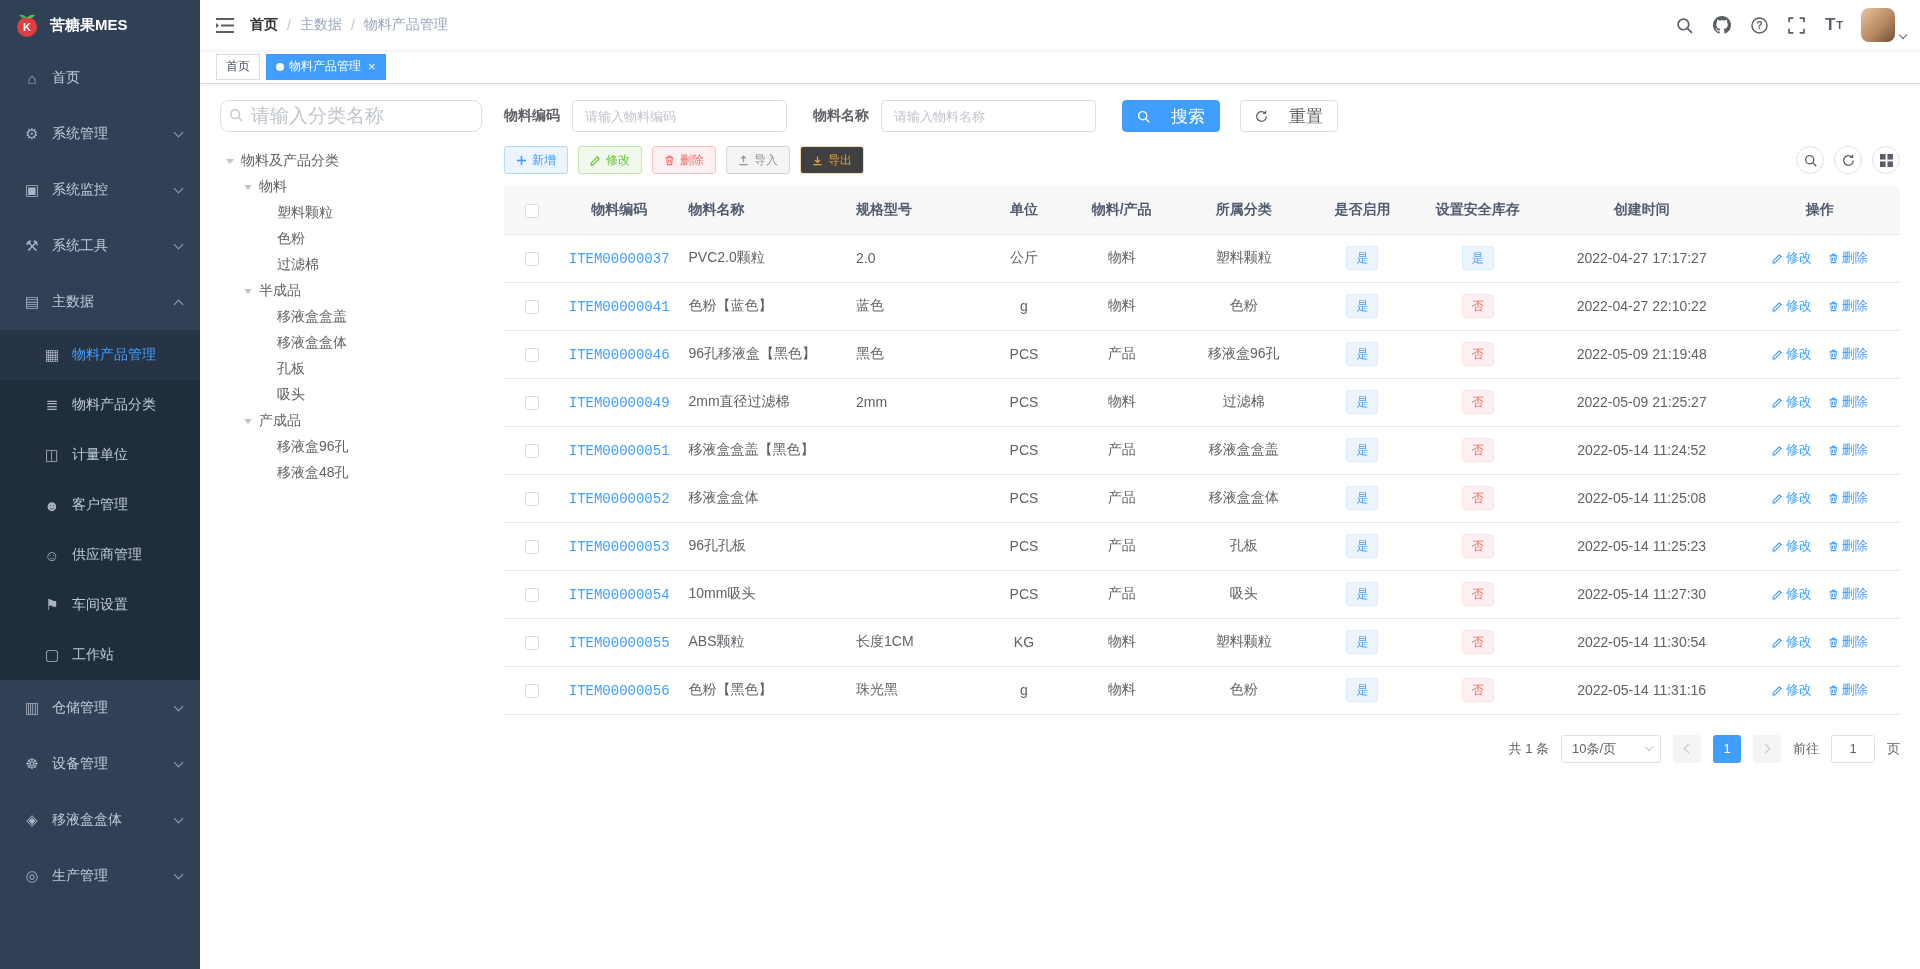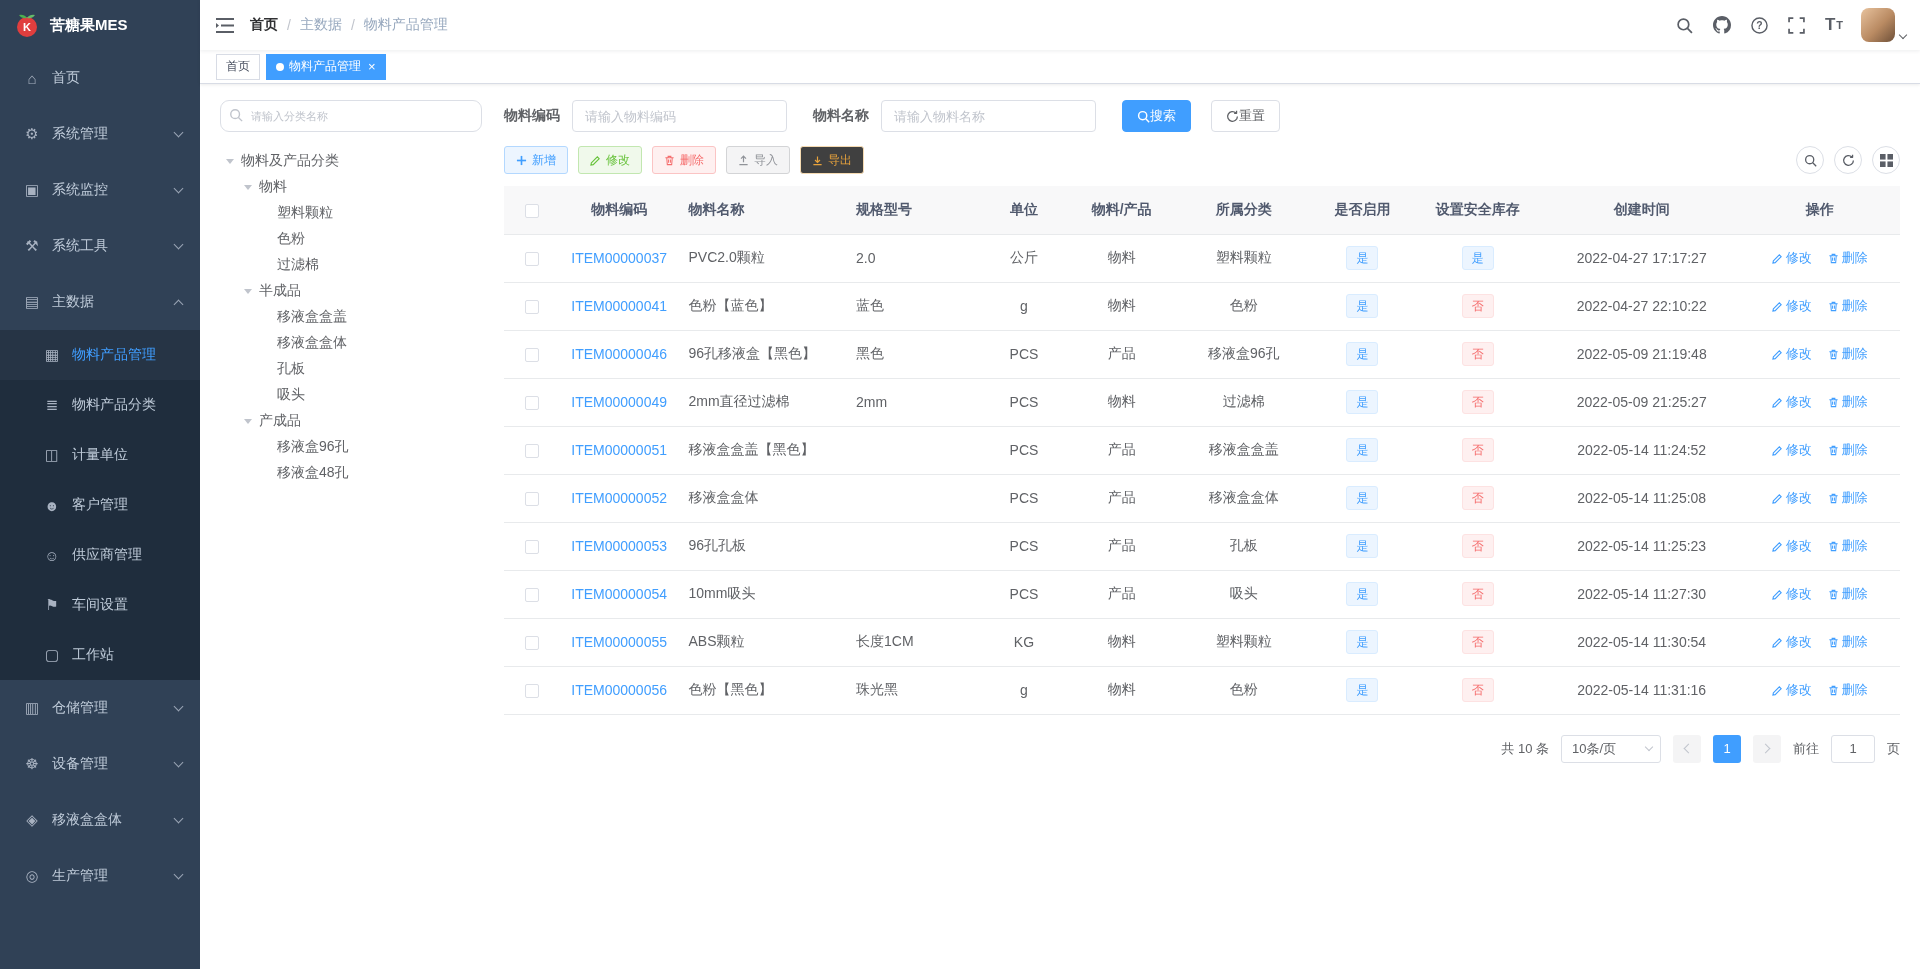--- a/index.html
+++ b/index.html
@@ -49,55 +49,55 @@
   .tab .dot { width: 8px; height: 8px; border-radius: 50%; background: #fff; }
   .tab.active { background: #409eff; border-color: #409eff; color: #fff; }
   .tab-close { font-size: 13px; line-height: 1; margin-left: 2px; }
 
   
   .content { flex: 1; min-height: 0; display: flex; gap: 22px; padding: 16px 20px; background: #fff; }
 
   
   .tree-panel { width: 262px; flex: none; }
   .tree-search { position: relative; }
-  .tree-search input { width: 100%; height: 32px; border: 1px solid #dcdfe6; border-radius: 9px; padding: 0 10px 0 30px; font-size: 11px; color: #606266; outline: none; font-family: inherit; }
+  .tree-search input { width: 100%; height: 32px; border: 1px solid #dcdfe6; border-radius: 9px; padding: 0 10px 0 30px; font-size: 19px; color: #606266; outline: none; font-family: inherit; }
   .tree-search input::placeholder { color: #c0c4cc; }
   .tree-search .prefix { position: absolute; left: 9px; top: 8px; }
   .tree { margin-top: 16px; }
   .tree-node { height: 26px; display: flex; align-items: center; cursor: pointer; color: #606266; font-size: 14px; white-space: nowrap; }
   .tree-caret { width: 0; height: 0; border-left: 4px solid transparent; border-right: 4px solid transparent; border-top: 5px solid #c0c4cc; margin-right: 7px; flex: none; }
   .tree-caret.hidden { visibility: hidden; }
 
   
   .table-panel { flex: 1; min-width: 0; display: flex; flex-direction: column; }
   .filter-row { display: flex; align-items: center; margin-bottom: 14px; }
   .f-label { font-weight: 700; color: #606266; font-size: 14px; margin-right: 12px; white-space: nowrap; }
   .f-input { width: 215px; height: 32px; border: 1px solid #dcdfe6; border-radius: 4px; padding: 0 12px; font-size: 13px; color: #606266; outline: none; margin-right: 26px; font-family: inherit; }
   .f-input::placeholder { color: #c0c4cc; }
-  .btn { display: inline-flex; align-items: center; gap: 0; height: 32px; padding: 0 14px; border-radius: 4px; border: 1px solid #dcdfe6; background: #fff; color: #606266; font-size: 13px; cursor: pointer; font-family: inherit; white-space: nowrap; }
+  .btn { display: inline-flex; align-items: center; gap: 21px; height: 32px; padding: 0 14px; border-radius: 4px; border: 1px solid #dcdfe6; background: #fff; color: #606266; font-size: 17px; cursor: pointer; font-family: inherit; white-space: nowrap; }
   .btn-primary { background: #409eff; border-color: #409eff; color: #fff; }
   .btn + .btn { margin-left: 20px; }
 
   .toolbar-row { display: flex; align-items: center; margin-bottom: 12px; }
   .tbtn { display: inline-flex; align-items: center; gap: 5px; height: 28px; padding: 0 11px; border-radius: 3px; font-size: 12px; cursor: pointer; border: 1px solid; font-family: inherit; margin-right: 10px; white-space: nowrap; }
   .tbtn-add    { background: #ecf5ff; border-color: #b3d8ff; color: #409eff; }
   .tbtn-edit   { background: #f0f9eb; border-color: #c2e7b0; color: #67c23a; }
   .tbtn-del    { background: #fef0f0; border-color: #fbc4c4; color: #f56c6c; }
   .tbtn-import { background: #f4f4f5; border-color: #d3d4d6; color: #909399; }
   .tbtn-export { background: #404040; border-color: #f5dab1; color: #e6a23c; }
   .toolbar-spacer { flex: 1; }
   .circle-btn { width: 28px; height: 28px; border-radius: 50%; border: 1px solid #dcdfe6; background: #fff; display: inline-flex; align-items: center; justify-content: center; cursor: pointer; margin-left: 10px; color: #5a5e66; }
 
   
   table { width: 100%; border-collapse: collapse; table-layout: fixed; }
   thead th { height: 48px; background: #f8f8f9; color: #515a6e; font-weight: 700; font-size: 14px; text-align: center; border-bottom: 1px solid #e8eaec; padding: 0 4px; white-space: nowrap; overflow: hidden; }
   tbody td { height: 48px; text-align: center; font-size: 14px; color: #606266; border-bottom: 1px solid #e8eaec; padding: 0 4px; white-space: nowrap; overflow: hidden; }
   th.al, td.al { text-align: left; padding-left: 10px; }
   .checkbox { width: 14px; height: 14px; border: 1px solid #dcdfe6; border-radius: 2px; background: #fff; display: inline-block; vertical-align: middle; cursor: pointer; }
-  .code-link { color: #409eff; cursor: pointer; }
+  .code-link { color: #409eff; cursor: pointer; font-family: Liberation Mono, monospace; }
   .tag { display: inline-block; height: 24px; line-height: 22px; padding: 0 9px; border-radius: 3px; font-size: 12px; border: 1px solid transparent; }
   .tag-yes { background: #ecf5ff; border-color: #d9ecff; color: #409eff; }
   .tag-no  { background: #fef0f0; border-color: #fde2e2; color: #f56c6c; }
   .act { color: #409eff; font-size: 13px; cursor: pointer; display: inline-flex; align-items: center; gap: 3px; margin: 0 6px; }
 
   
   .pagination { display: flex; align-items: center; justify-content: flex-end; gap: 12px; margin-top: 20px; font-size: 13px; color: #606266; }
   .page-size { width: 100px; height: 28px; border: 1px solid #dcdfe6; border-radius: 3px; display: inline-flex; align-items: center; justify-content: space-between; padding: 0 8px 0 10px; cursor: pointer; font-size: 13px; color: #606266; }
   .sel-caret { width: 6px; height: 6px; border-right: 1.3px solid #c0c4cc; border-bottom: 1.3px solid #c0c4cc; transform: rotate(45deg); margin-top: -3px; }
   .pg-btn { width: 28px; height: 28px; border: none; border-radius: 3px; background: #f4f4f5; display: inline-flex; align-items: center; justify-content: center; cursor: pointer; font-family: inherit; }
@@ -702,21 +702,21 @@
                       <path d="M1.5 3h9M4.5 3V1.5h3V3M3 3l.6 7.5h4.8L9 3M5 5v3.5M7 5v3.5"></path>
                     </svg>
         <span>删除</span>
       </span>
     </td>
   </tr>
             </tbody>
         </table>
 
         <div class="pagination">
-          <span>共 10 条</span>
+          <span>共 1 条</span>
           <span class="page-size">
             <span>10条/页</span>
             <span class="sel-caret"></span>
           </span>
           <button class="pg-btn">
               <span class="pg-arrow left"></span>
             </button>
           <button class="pg-btn current">1</button>
           <button class="pg-btn">
               <span class="pg-arrow right"></span>

